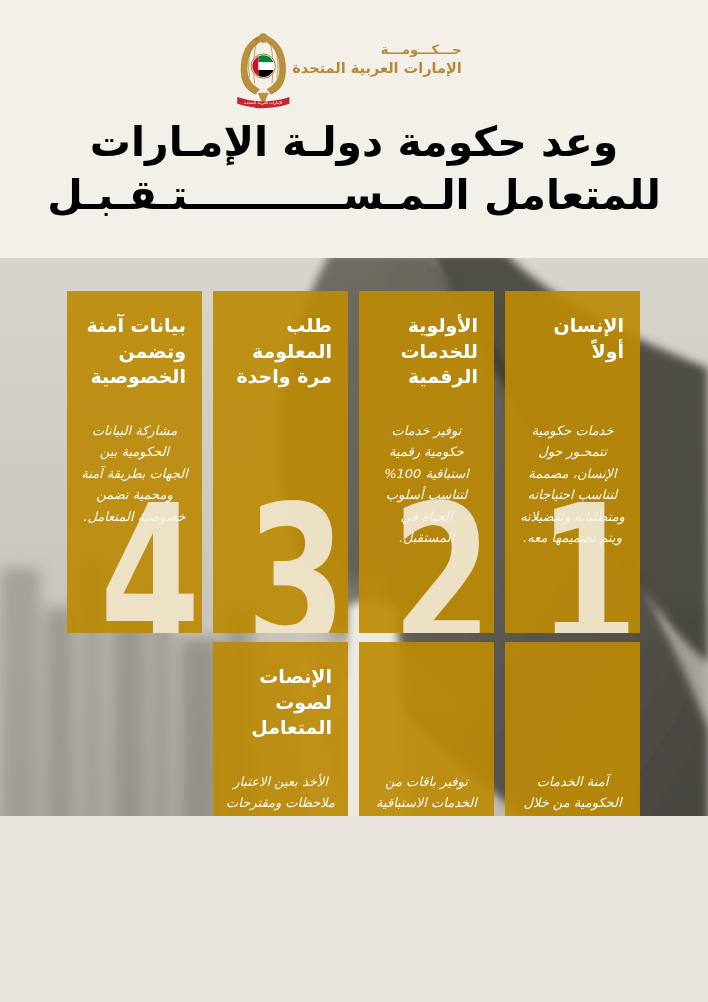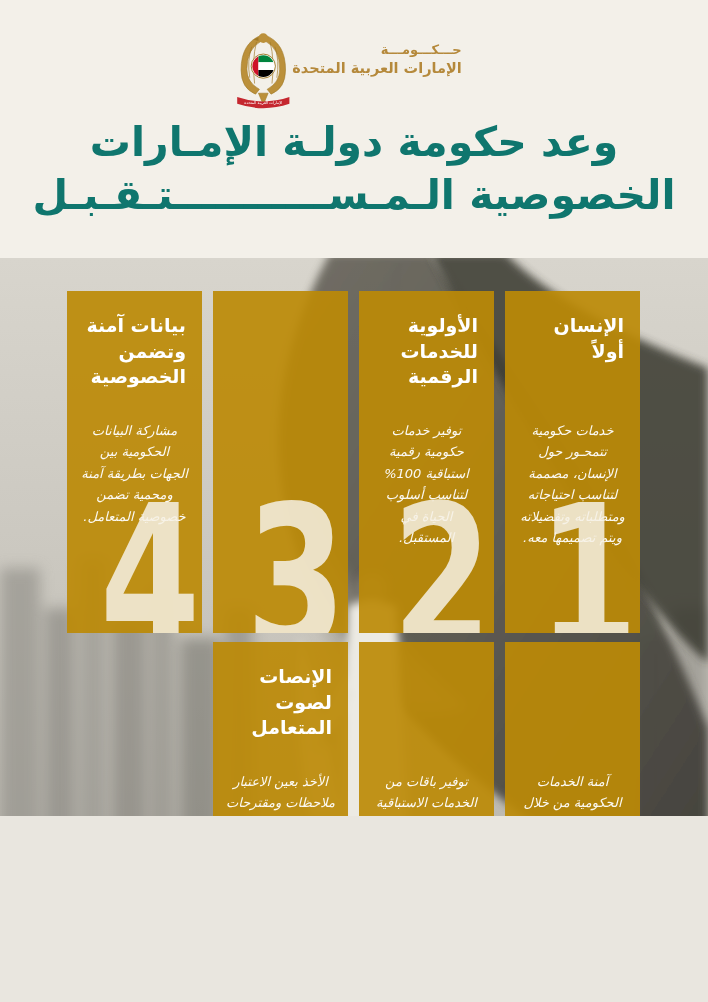--- a/index.html
+++ b/index.html
@@ -10,21 +10,21 @@
   }
   
   .header{position:absolute;top:0;left:0;right:0;height:258px;}
   .logo-row{position:absolute;top:28px;left:50%;transform:translateX(-50%);
     display:flex;direction:ltr;align-items:flex-start;}
   .emblem{width:58px;height:84px;flex:0 0 auto;}
   .logo-text{direction:rtl;text-align:right;padding:14px 12px 0 0;}
   .gov-label{font-size:13px;font-weight:bold;color:#b5893b;letter-spacing:.5px;}
   .country-label{font-size:14.5px;font-weight:bold;color:#b5893b;margin-top:3px;}
   .main-title{position:absolute;top:116px;left:0;right:0;text-align:center;
-    font-weight:bold;color:#0f766e;font-size:41px;line-height:1.3;}
+    font-weight:bold;color:#000000;font-size:41px;line-height:1.3;}
   
   .photo{position:absolute;top:258px;left:0;width:708px;height:744px;}
   
   .cards{position:absolute;top:291px;right:68px;left:67px;
     display:grid;grid-template-columns:repeat(4,1fr);
     grid-template-rows:342px 338px;column-gap:11px;row-gap:9px;}
   .card{position:relative;overflow:hidden;background:rgba(188,138,6,0.92);}
   .card-title{position:absolute;top:22px;right:16px;left:6px;
     font-size:19px;font-weight:bold;color:#ffffff;line-height:1.35;
     white-space:pre-line;}
@@ -134,21 +134,21 @@
         </g>
       </svg>
       <div class="logo-text">
         <div class="gov-label">حـــكـــومـــة</div>
         <div class="country-label">الإمارات العربية المتحدة</div>
       </div>
     </div>
 
     <div class="main-title">
       <div>وعد حكومة دولـة الإمـارات</div>
-      <div>الخصوصية الـمـســـــــــــتـقـبـل</div>
+      <div>للمتعامل الـمـســـــــــــتـقـبـل</div>
     </div>
   </div>
 
   <div class="cards">
 
     <div class="card">
       <div class="card-title">الإنسان
 أولاً</div>
       <div class="card-desc">خدمات حكومية تتمحـور حول الإنسان، مصممة لتناسب احتياجاته ومتطلباته وتفضيلاته ويتم تصميمها معه.</div>
       <div class="card-num">1</div>
@@ -156,20 +156,23 @@
 
     <div class="card">
       <div class="card-title">الأولوية
 للخدمات
 الرقمية</div>
       <div class="card-desc">توفير خدمات حكومية رقمية استباقية 100% لتناسب أسلوب الحياة في المستقبل.</div>
       <div class="card-num">2</div>
     </div>
 
     <div class="card">
+      <div class="card-title">طلب
+المعلومة
+مرة واحدة</div>
       <div class="card-num">3</div>
     </div>
 
     <div class="card">
       <div class="card-title">بيانات آمنة
 وتضمن
 الخصوصية</div>
       <div class="card-desc">مشاركة البيانات الحكومية بين الجهات بطريقة آمنة ومحمية تضمن خصوصية المتعامل.</div>
       <div class="card-num">4</div>
     </div>

